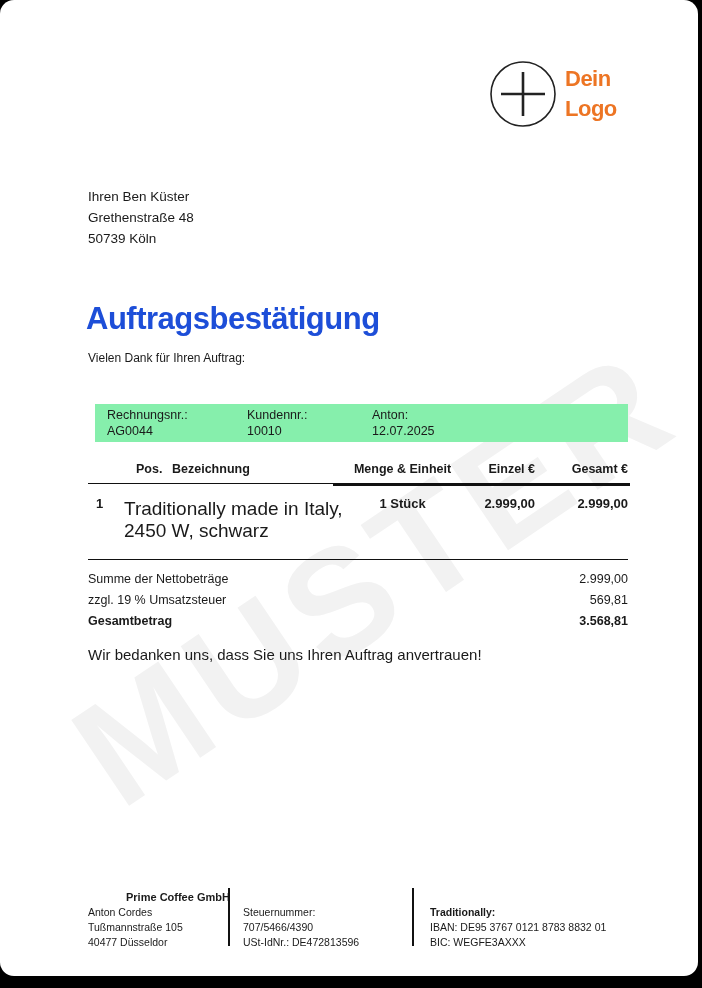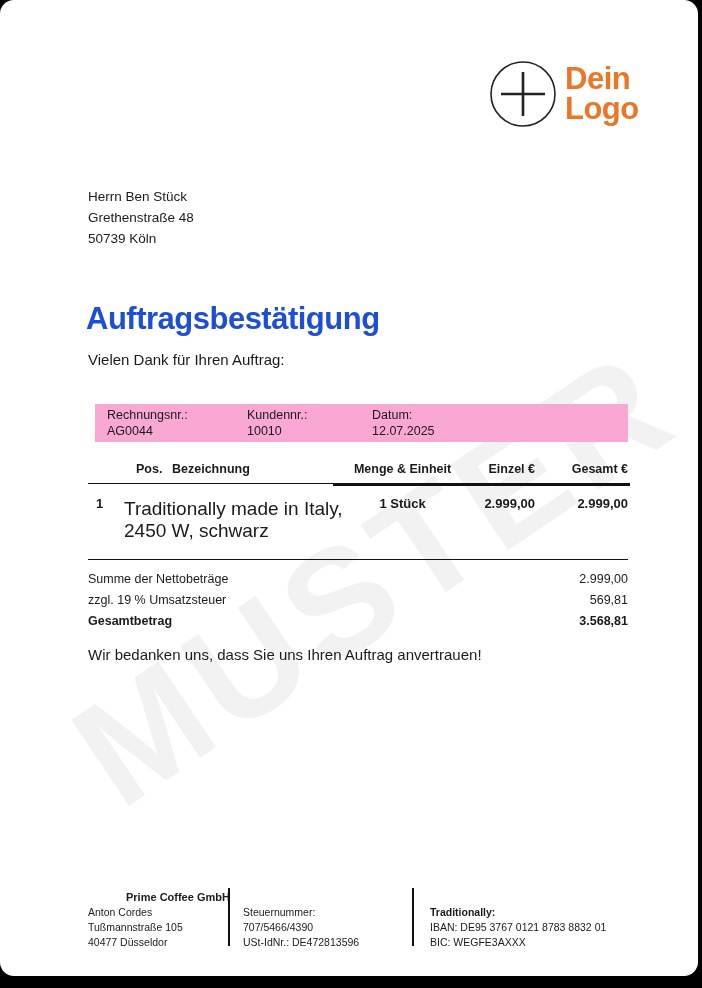--- a/index.html
+++ b/index.html
@@ -17,33 +17,33 @@
     position:absolute;left:92px;top:682px;
     font-size:150px;font-weight:700;letter-spacing:8px;color:#f2f2f2;
     transform:rotate(-34deg);transform-origin:0 50%;
     white-space:nowrap;user-select:none;z-index:0;
   }
   .content-layer{position:absolute;inset:0;z-index:1;}
   
   .logo{position:absolute;left:489px;top:60px;display:flex;align-items:center;}
   .logo-circle{width:68px;height:68px;}
   .brand{
-    margin-left:8px;color:#ED7524;font-weight:700;font-size:31px;line-height:30px;
+    margin-left:8px;color:#ED7524;font-weight:700;font-size:22px;line-height:30px;
     letter-spacing:-0.5px;
   }
   
   .sender-line{position:absolute;left:88px;top:163px;font-size:9.5px;color:#222;}
   .recipient{position:absolute;left:88px;top:186px;font-size:13.5px;line-height:21px;}
   
   .doc-title{position:absolute;left:86px;top:301px;font-size:31px;font-weight:700;letter-spacing:-0.5px;color:#1d4ed8;}
-  .intro{position:absolute;left:88px;top:351px;font-size:15px;}
+  .intro{position:absolute;left:88px;top:351px;font-size:12px;}
   
   .meta-bar{
     position:absolute;left:95px;top:404px;width:533px;height:38px;
-    background:#f9a8d4;display:flex;box-sizing:border-box;padding:3px 0 0 12px;
+    background:#86efac;display:flex;box-sizing:border-box;padding:3px 0 0 12px;
   }
   .meta-field{font-size:12.5px;line-height:16px;}
   .meta-field .mlabel{display:block;}
   .mf-0{width:140px;} .mf-1{width:125px;} .mf-2{width:141px;} .mf-3{flex:1;}
   
   .items{position:absolute;left:88px;top:462px;width:540px;}
   .trow{display:flex;align-items:flex-start;}
   .col-pos{width:36px;padding-left:48px;}
   .col-name{flex:1;}
   .col-qty{width:115px;text-align:center;}
@@ -90,39 +90,39 @@
         <line x1="34" y1="12" x2="34" y2="56" stroke="#222" stroke-width="2.6"></line>
       </svg>
       <div class="brand">
         <div>Dein</div>
         <div>Logo</div>
       </div>
     </div>
 
 
     <div class="recipient">
-      <div>Herrn Ben Stück</div>
+      <div>Ihren Ben Küster</div>
       <div>Grethenstraße 48</div>
       <div>50739 Köln</div>
     </div>
 
     <div class="doc-title">Auftragsbestätigung</div>
     <div class="intro">Vielen Dank für Ihren Auftrag:</div>
 
     <div class="meta-bar">
       <div class="meta-field mf-0">
         <span class="mlabel">Rechnungsnr.:</span>
         <span class="mvalue">AG0044</span>
       </div>
       <div class="meta-field mf-1">
         <span class="mlabel">Kundennr.:</span>
         <span class="mvalue">10010</span>
       </div>
       <div class="meta-field mf-2">
-        <span class="mlabel">Datum:</span>
+        <span class="mlabel">Anton:</span>
         <span class="mvalue">12.07.2025</span>
       </div>
     </div>
 
     <div class="items">
       <div class="trow thead">
         <div class="col-pos">Pos.</div>
         <div class="col-name">Bezeichnung</div>
         <div class="col-qty">Menge &amp; Einheit</div>
         <div class="col-unit">Einzel €</div>

